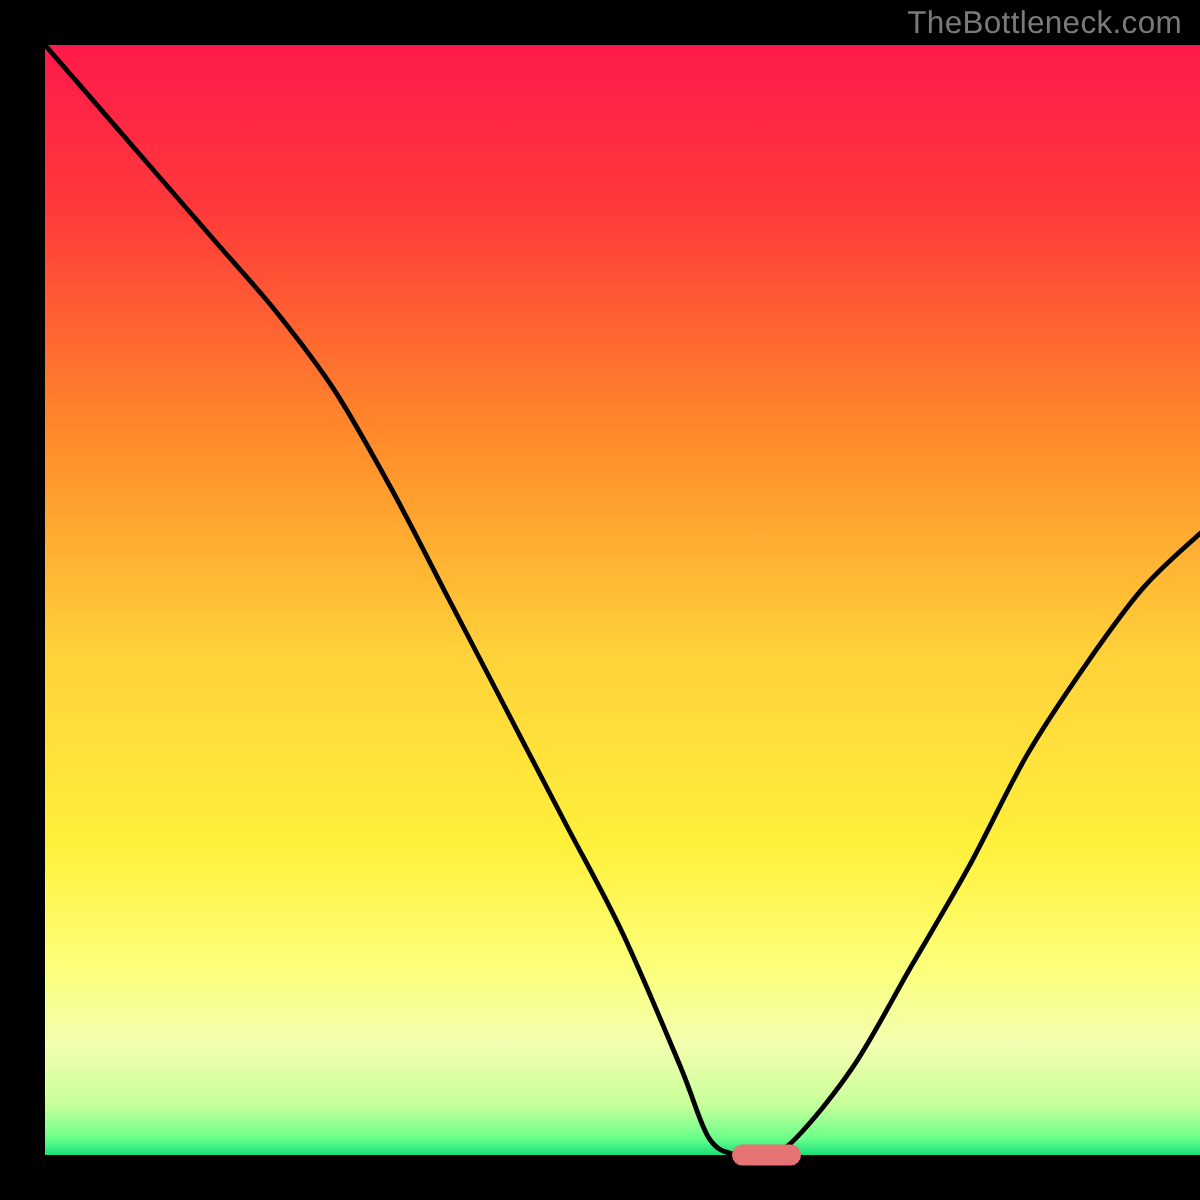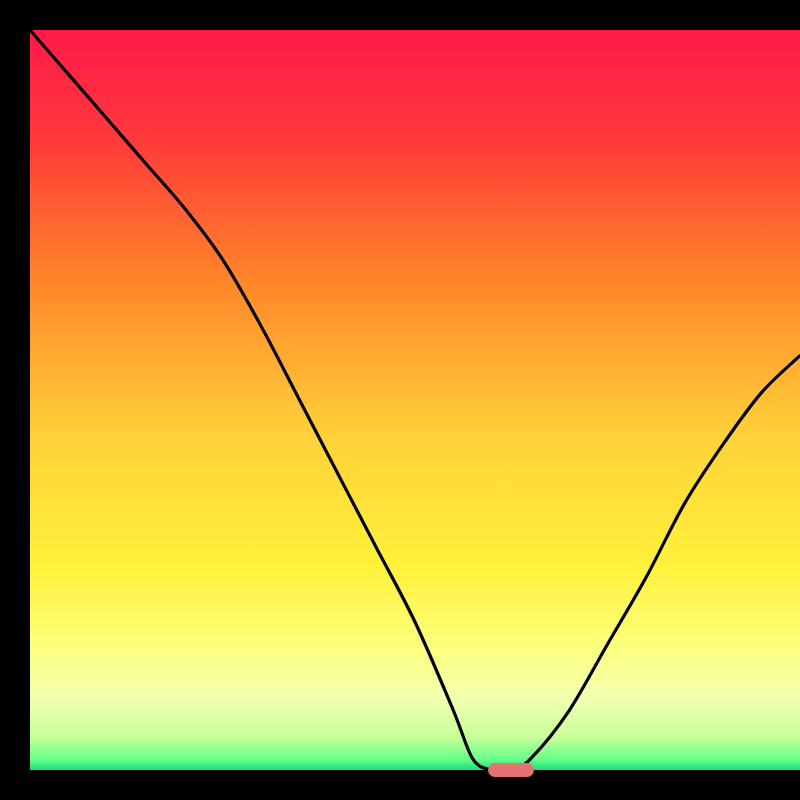--- a/index.html
+++ b/index.html
@@ -37,20 +37,21 @@
     border-radius: 7px;
     height: 14px;
     z-index: 5;
   }
 </style>
 </head>
 <body>
 
 <div class="container">
 
+  <div class="attribution">TheBottleneck.com</div>
 
   <svg class="plot" width="800" height="800" viewBox="0 0 800 800">
     <defs>
       <linearGradient id="bg-grad" x1="0" y1="0" x2="0" y2="1">
           <stop offset="0%" stop-color="#ff1a4b"></stop>
           <stop offset="15%" stop-color="#ff3a3a"></stop>
           <stop offset="35%" stop-color="#ff8a2a"></stop>
           <stop offset="55.00000000000001%" stop-color="#ffd23a"></stop>
           <stop offset="72%" stop-color="#fff03a"></stop>
           <stop offset="83%" stop-color="#fcff7a"></stop>

